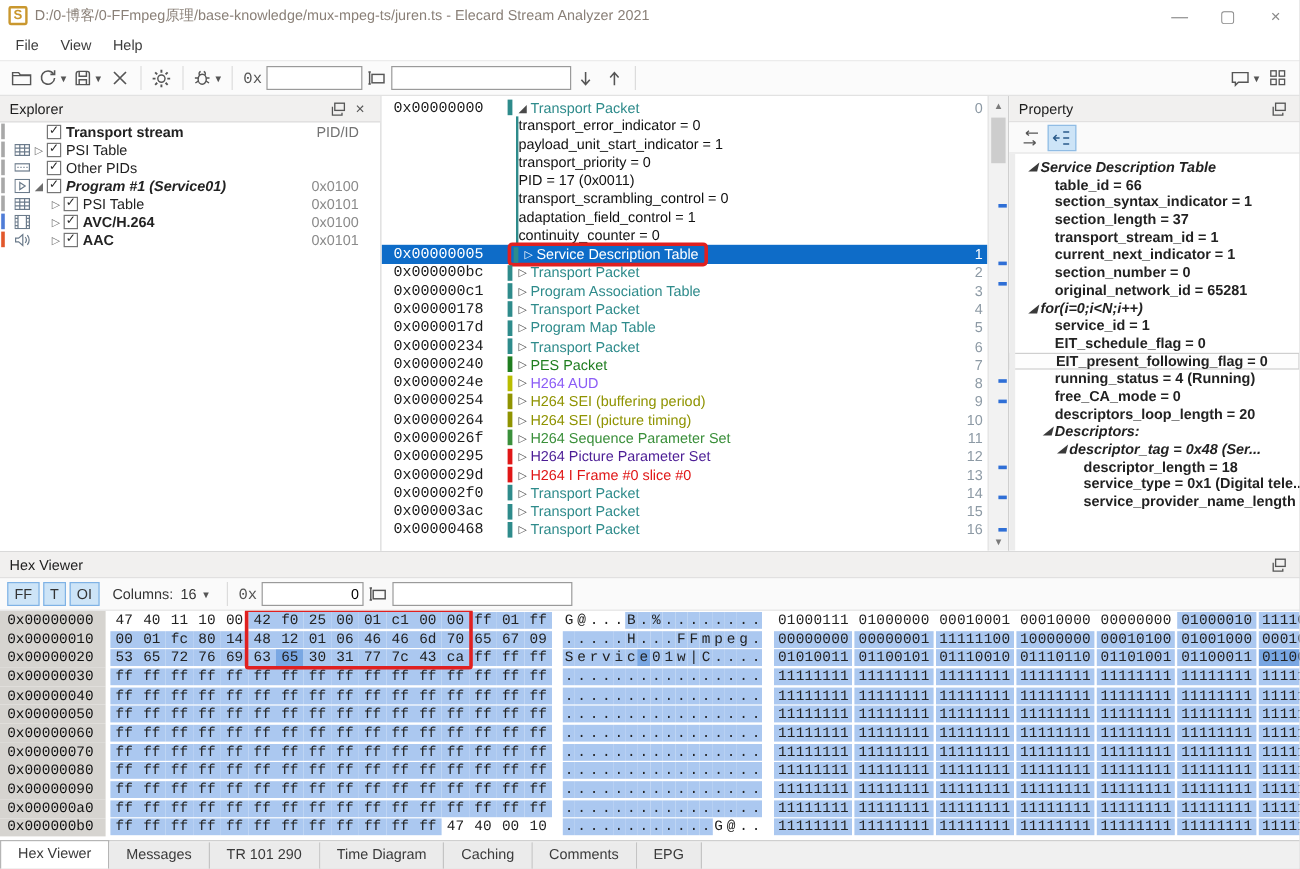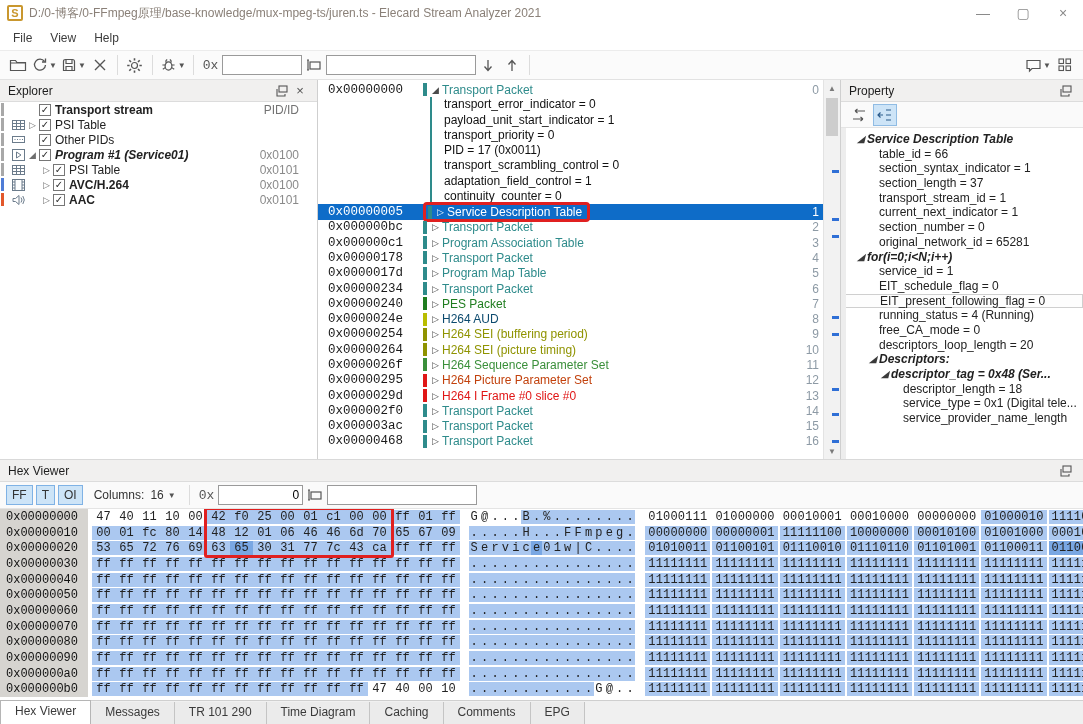--- a/index.html
+++ b/index.html
@@ -63,40 +63,40 @@
   .pkt-addr { width:95px; font-family:"Liberation Mono","DejaVu Sans Mono",monospace; font-size:12.5px; color:#1a1a1a; }
   .pkt-row.selected .pkt-addr { color:#fff; }
   .pkt-bar { width:4px; height:13px; margin-right:2px; flex:0 0 auto; }
   .pkt-arrow { width:13px; font-size:9px; color:#4a4a4a; text-align:center; flex:0 0 auto; }
   .pkt-row.selected .pkt-arrow { color:#fff; }
   .pkt-label { white-space:nowrap; }
   .pkt-row.selected .pkt-label { color:#fff !important; }
   .pkt-index { position:absolute; right:4px; color:#8d9aa5; }
   .pkt-row.selected .pkt-index { color:#fff; }
   .pkt-children { margin-left:112px; border-left:2px solid #2e8b8b; }
-  .pkt-child { height:15.3px; line-height:15.3px; padding-left:12px; color:#111; white-space:nowrap; }
+  .pkt-child { height:15.3px; line-height:15.3px; color:#111; white-space:nowrap; }
   .red-box { display:flex; align-items:center; border:3px solid #e02020; border-radius:4px;
     padding:0 5px 0 2px; margin:-3px 0; background:transparent; }
 
   
   #pkt-scroll { width:17px; background:#f2f2f2; border-left:1px solid #e3e3e3; position:relative; }
   .sb-arrow { height:16px; display:flex; align-items:center; justify-content:center; color:#7a7a7a; font-size:8px; }
   .sb-arrow.down { position:absolute; bottom:0; left:0; right:0; }
   #sb-thumb { position:absolute; left:2px; right:2px; top:18px; height:38px; background:#cdcdcd; }
   .sb-mark { position:absolute; right:1px; width:7px; height:3px; background:#2f6fd6; }
 
   
   #property { width:243px; border-left:1px solid #cfcfcf; background:#fff; display:flex; flex-direction:column; }
   #prop-toolbar { height:26px; background:#fafafa; border-bottom:1px solid #e4e4e4;
     display:flex; align-items:center; padding-left:6px; }
   .prop-tb-btn { width:24px; height:22px; display:flex; align-items:center; justify-content:center; margin-right:2px; }
   .prop-tb-btn.active { background:#cde4f7; border:1px solid #90bce4; }
   #prop-rows { flex:1; overflow:hidden; padding-top:4px; position:relative; }
   #prop-scrollstrip { position:absolute; left:0; top:0; bottom:0; width:5px; background:#ededed; }
-  .prop-row { height:14.7px; line-height:14.7px; display:flex; align-items:center; white-space:nowrap; }
+  .prop-row { height:14.7px; line-height:14.7px; display:flex; align-items:center; white-space:nowrap;font-weight:bold; }
   .prop-row .mk { width:12px; font-size:9px; color:#3a3a3a; text-align:center; flex:0 0 auto; }
   .prop-row.grp { font-weight:bold; font-style:italic; }
   .prop-row.hover-row { border:1px solid #cfcfcf; background:#fdfdfd; }
 
   
   #hexviewer { height:240px; display:flex; flex-direction:column; background:#fff; }
   #hex-toolbar { height:27px; background:#fafafa; border-bottom:1px solid #e4e4e4;
     display:flex; align-items:center; padding:0 6px; }
   .hex-tbtn { height:20px; padding:0 5px; background:#cde4f7; border:1px solid #7fb2e5;
     color:#333; display:flex; align-items:center; margin-right:3px; font-size:12px; }
@@ -400,21 +400,21 @@
           <span class="pkt-addr mono">0x00000240</span>
           <span class="pkt-bar" style="background: rgb(31, 125, 31);"></span>
           <span class="pkt-arrow">▷</span>
           <span class="pkt-label" style="color: rgb(31, 125, 31);">PES Packet</span>
           <span class="pkt-index">7</span>
         </div>
         <div class="pkt-row">
           <span class="pkt-addr mono">0x0000024e</span>
           <span class="pkt-bar" style="background: rgb(185, 189, 0);"></span>
           <span class="pkt-arrow">▷</span>
-          <span class="pkt-label" style="color: #0c4a6e;">H264 AUD</span>
+          <span class="pkt-label" style="color: #8b5cf6;">H264 AUD</span>
           <span class="pkt-index">8</span>
         </div>
         <div class="pkt-row">
           <span class="pkt-addr mono">0x00000254</span>
           <span class="pkt-bar" style="background: rgb(143, 147, 0);"></span>
           <span class="pkt-arrow">▷</span>
           <span class="pkt-label" style="color: rgb(143, 147, 0);">H264 SEI (buffering period)</span>
           <span class="pkt-index">9</span>
         </div>
         <div class="pkt-row">
@@ -428,21 +428,21 @@
           <span class="pkt-addr mono">0x0000026f</span>
           <span class="pkt-bar" style="background: rgb(58, 143, 58);"></span>
           <span class="pkt-arrow">▷</span>
           <span class="pkt-label" style="color: rgb(58, 143, 58);">H264 Sequence Parameter Set</span>
           <span class="pkt-index">11</span>
         </div>
         <div class="pkt-row">
           <span class="pkt-addr mono">0x00000295</span>
           <span class="pkt-bar" style="background: rgb(224, 22, 22);"></span>
           <span class="pkt-arrow">▷</span>
-          <span class="pkt-label" style="color: #c2410c;">H264 Picture Parameter Set</span>
+          <span class="pkt-label" style="color: #4c1d95;">H264 Picture Parameter Set</span>
           <span class="pkt-index">12</span>
         </div>
         <div class="pkt-row">
           <span class="pkt-addr mono">0x0000029d</span>
           <span class="pkt-bar" style="background: rgb(224, 22, 22);"></span>
           <span class="pkt-arrow">▷</span>
           <span class="pkt-label" style="color: rgb(224, 22, 22);">H264 I Frame #0 slice #0</span>
           <span class="pkt-index">13</span>
         </div>
         <div class="pkt-row">

